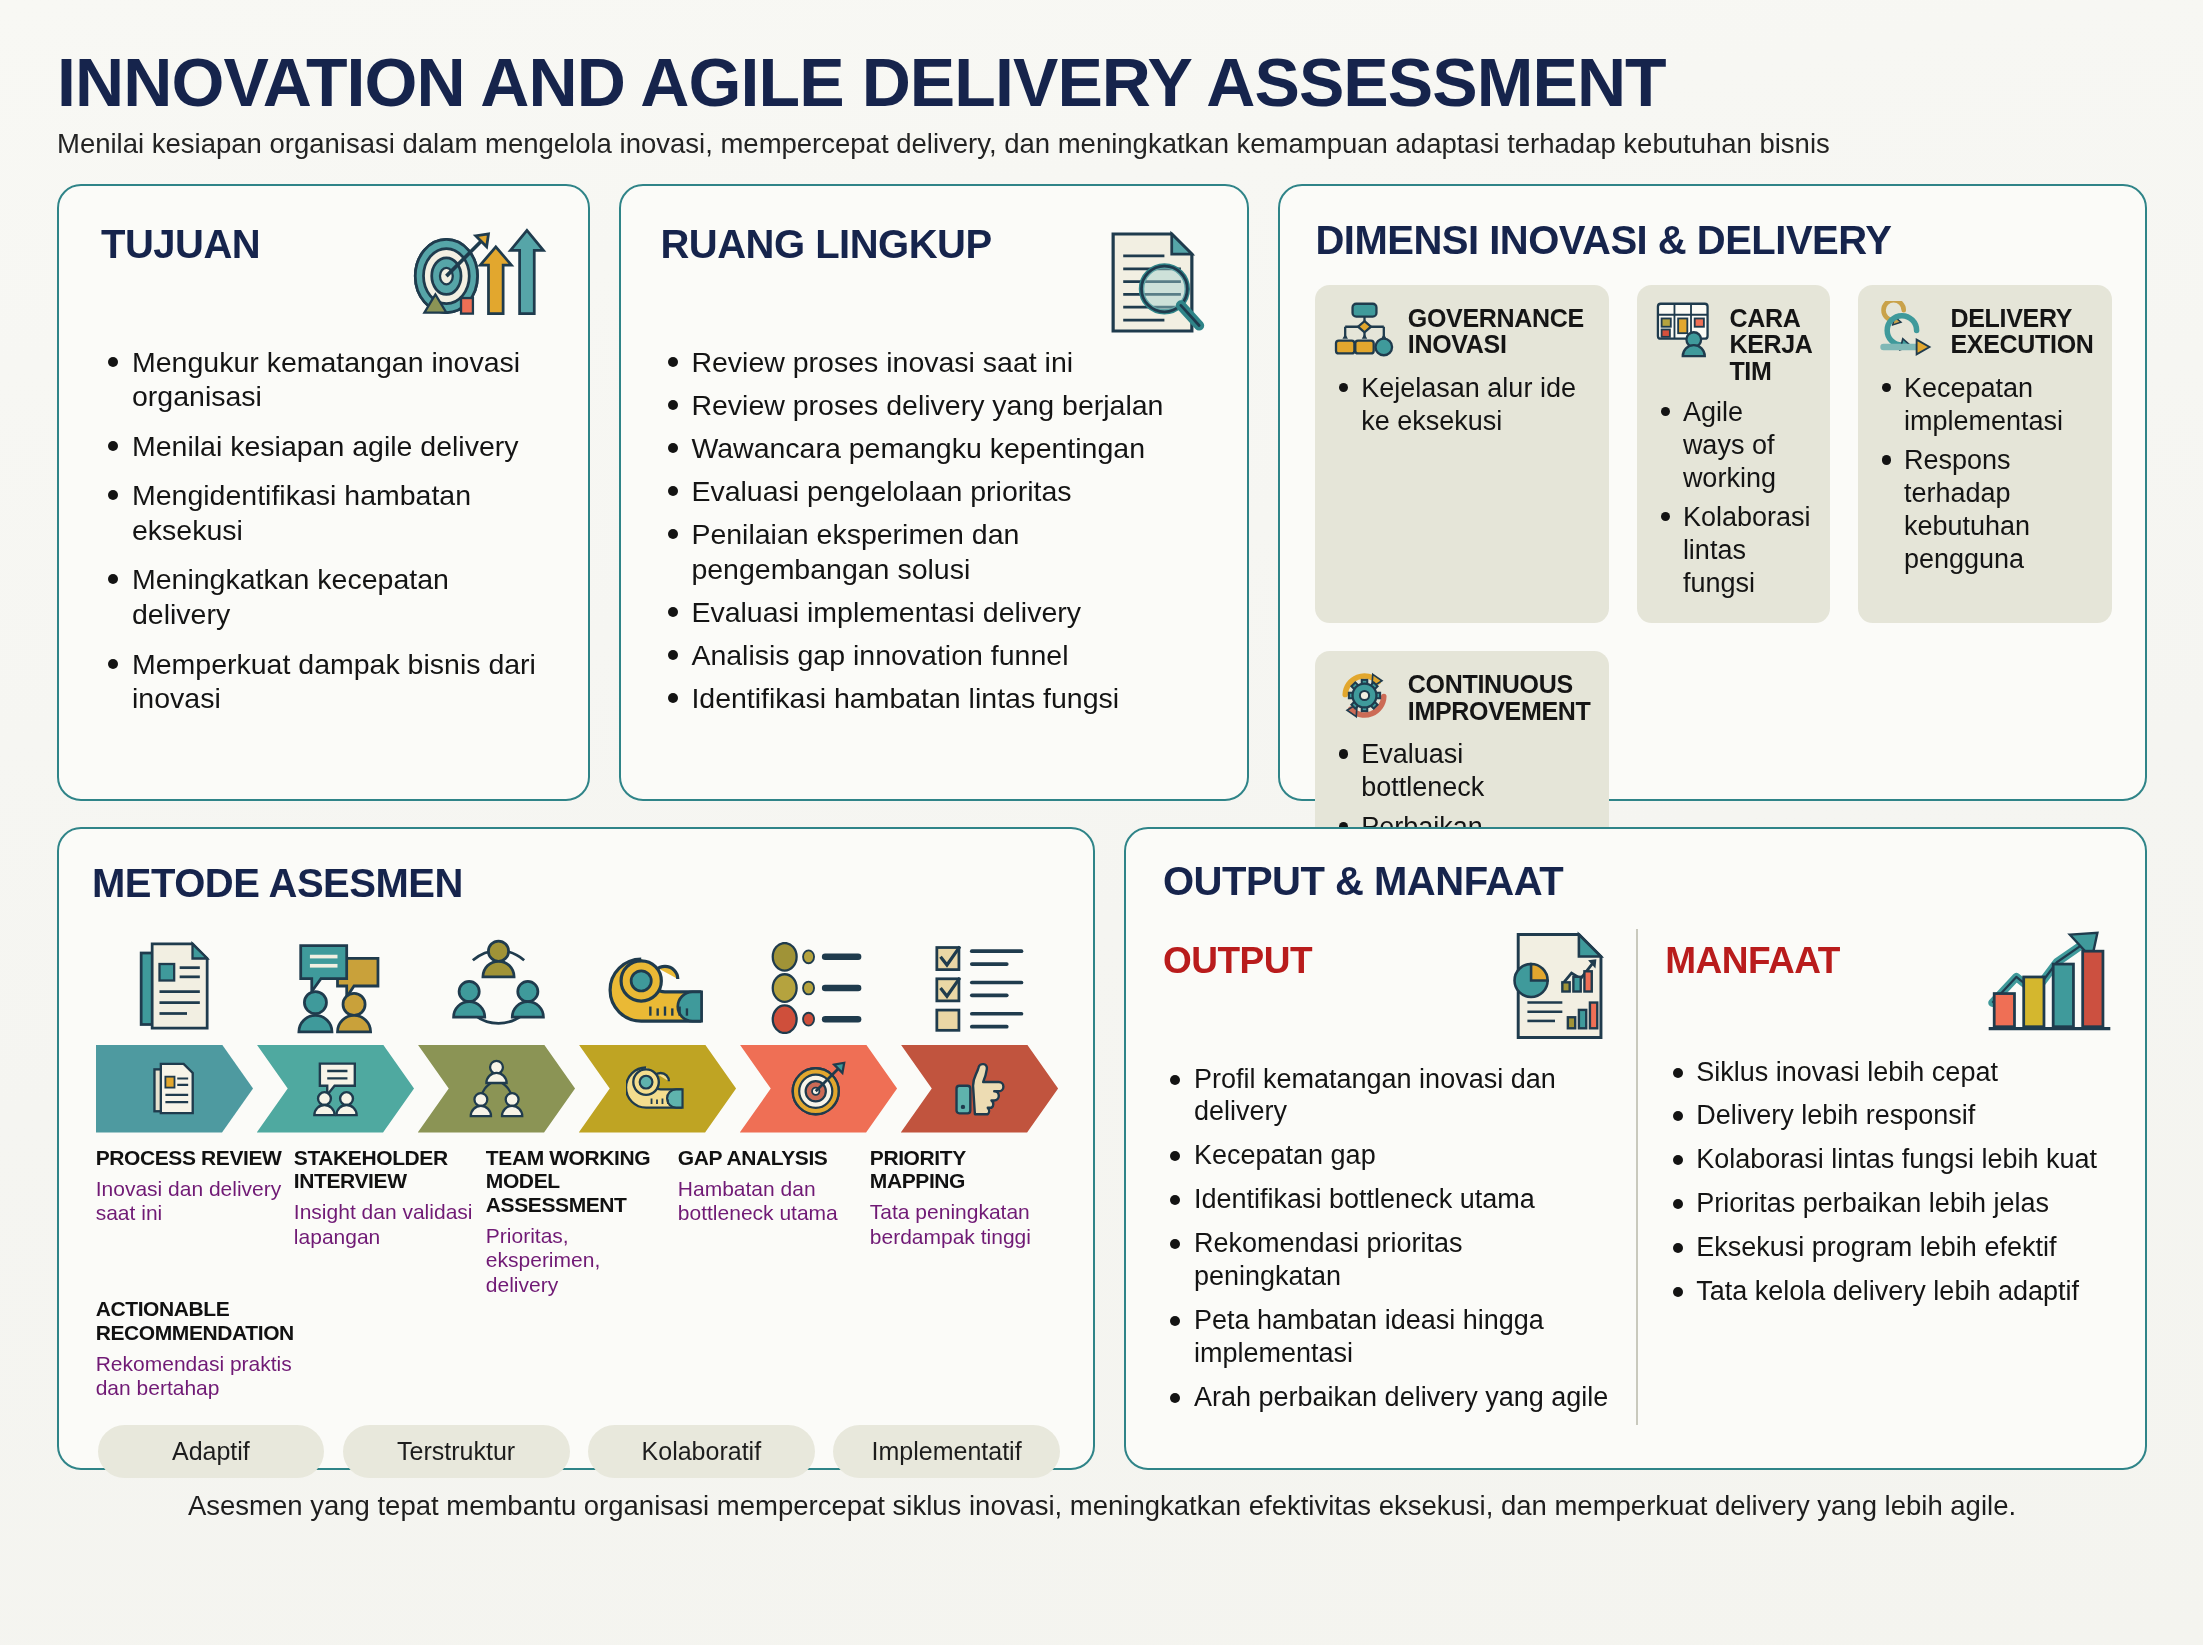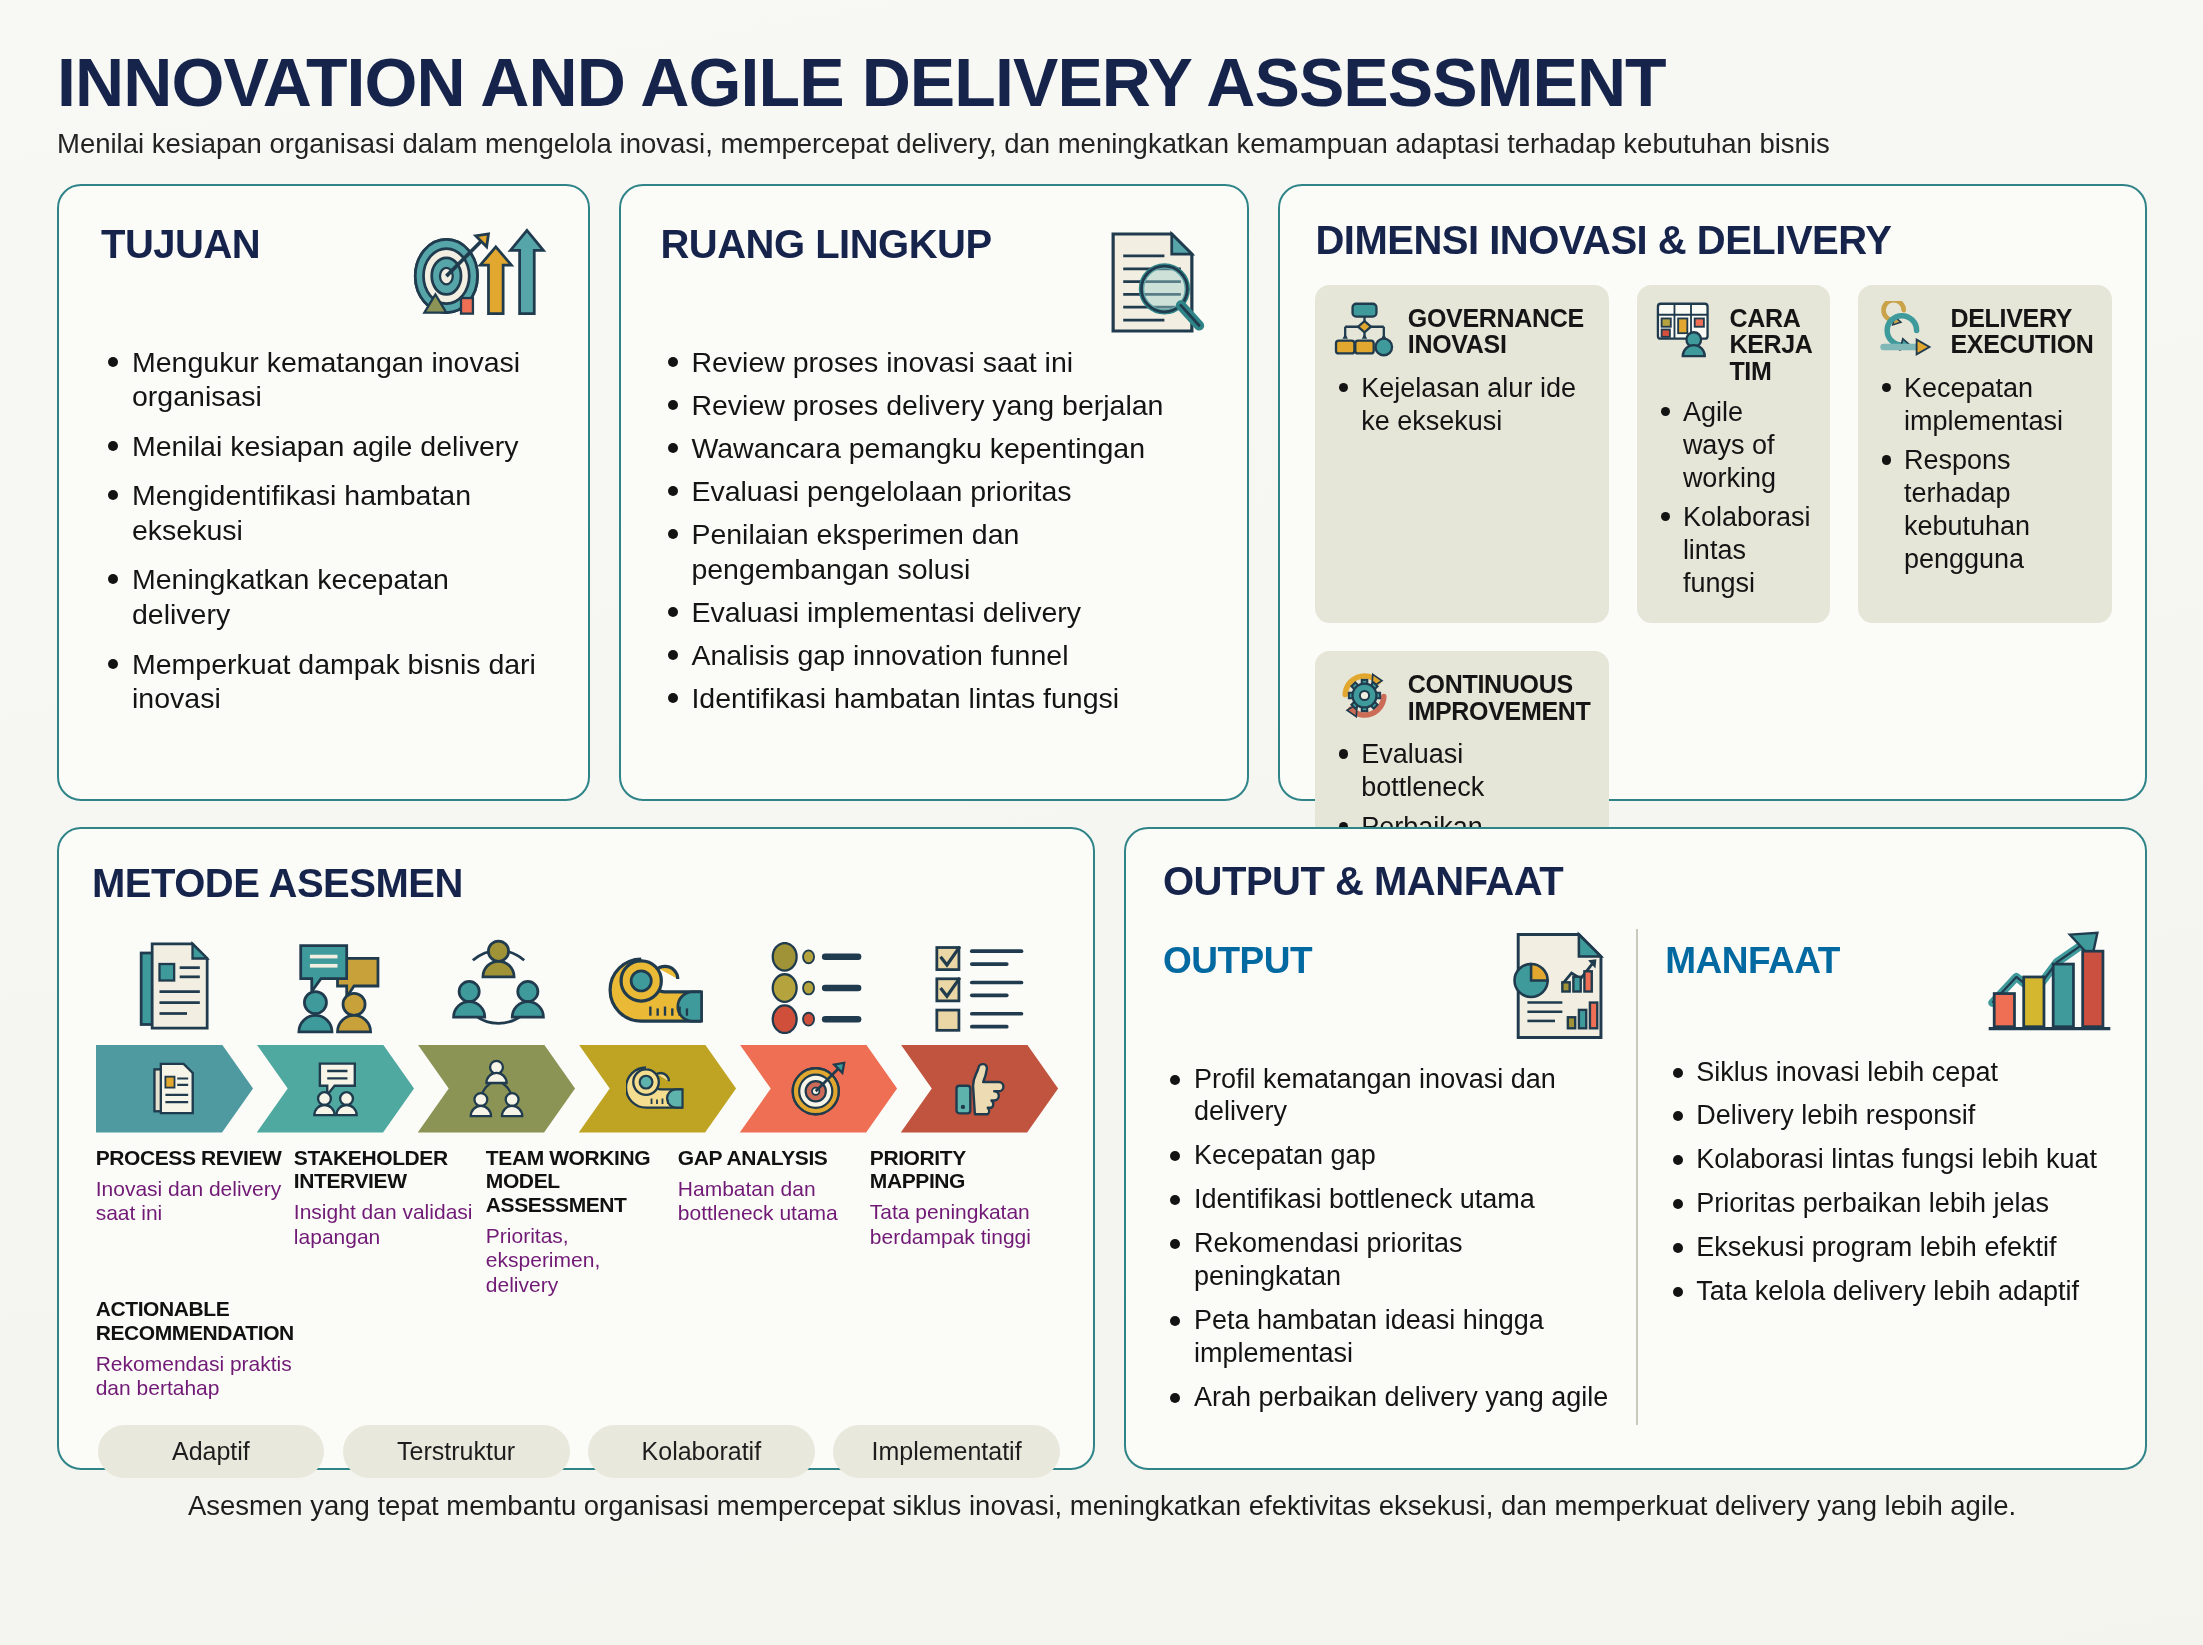--- a/index.html
+++ b/index.html
@@ -109,21 +109,21 @@
     flex:1;background:#e8e8dc;border-radius:27.5px;
     text-align:center;font-size:25px;color:#1d1d1d;
     padding:12px 5.5px;
   }
 
   
   .om-body{display:flex;gap:0;margin-top:27.5px;height:496px;}
   .om-col{flex:1;padding-right:24px;}
   .om-col.right{border-left:2.8px solid #c9c9bd;padding-left:27.5px;padding-right:0;}
   .om-head{display:flex;align-items:flex-start;justify-content:space-between;gap:9.2px;margin-bottom:16.5px;}
-  .om-title{font-size:37px;font-weight:bold;color:#0369a1;letter-spacing:-0.5px;line-height:1;padding-top:13px;text-align:center;}
+  .om-title{font-size:37px;font-weight:bold;color:#b91c1c;letter-spacing:-0.5px;line-height:1;padding-top:13px;text-align:center;}
   .om-col ul.bul>li{font-size:27px;margin-bottom:11px;}
 
   
   .footer{
     margin-top:20px;text-align:center;
     font-size:27.5px;color:#1d1d1d;white-space:nowrap;
   }
 </style>
 </head>
 <body>

